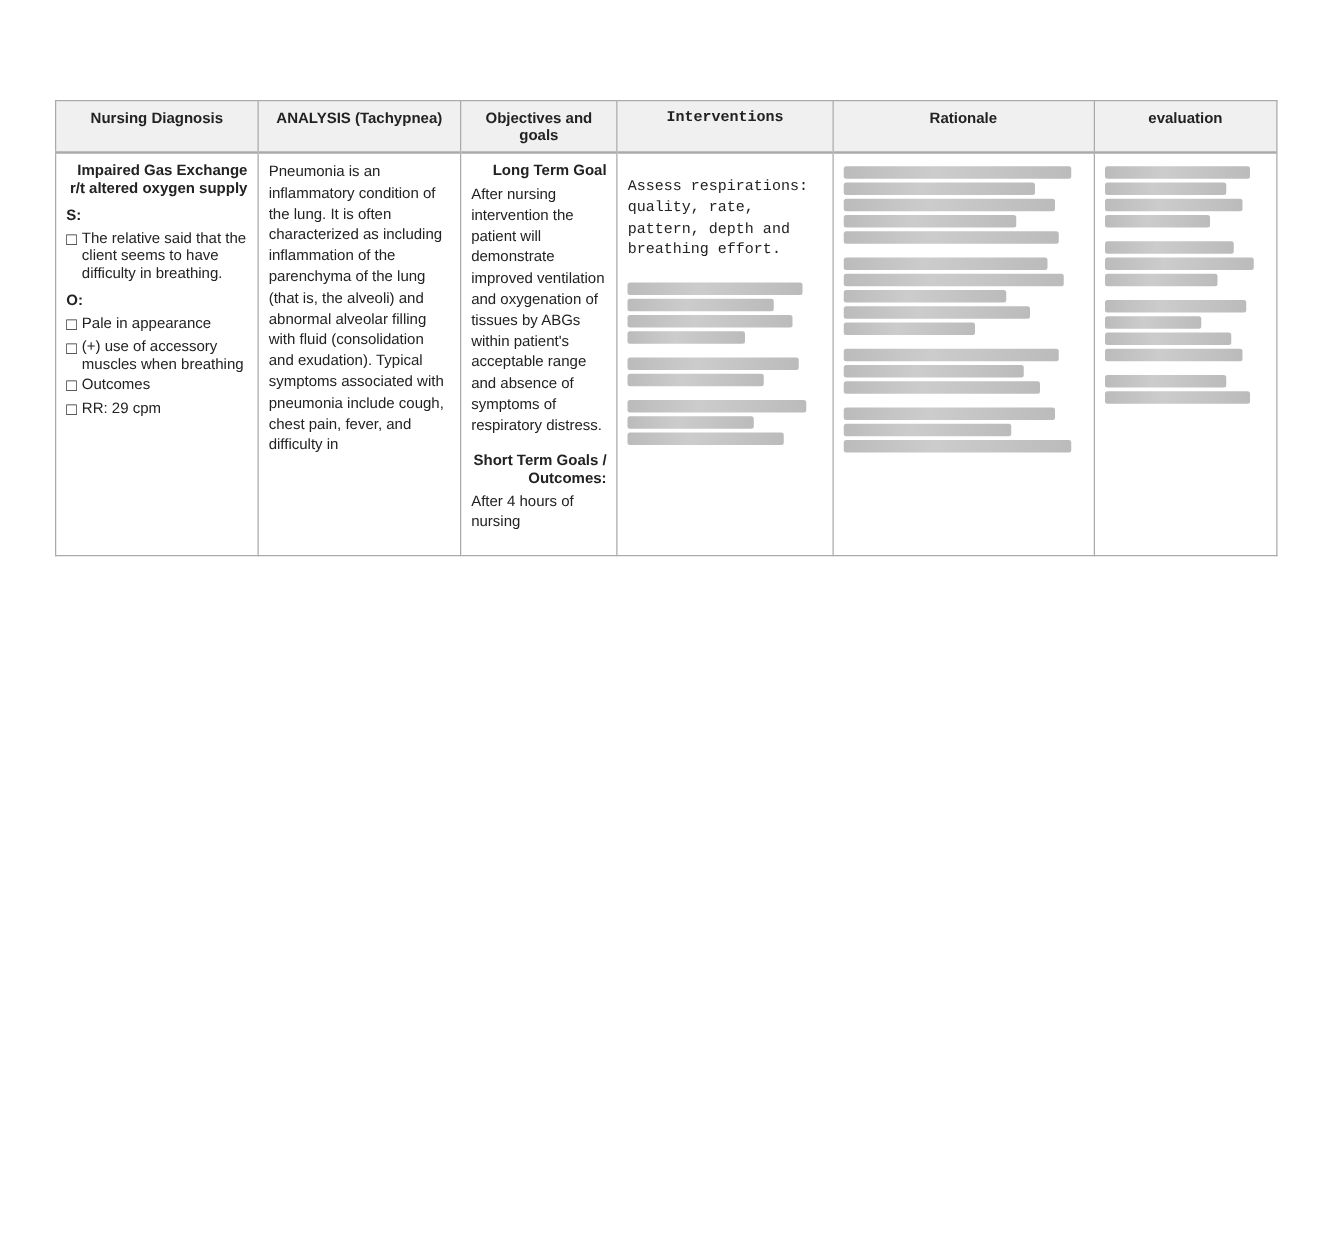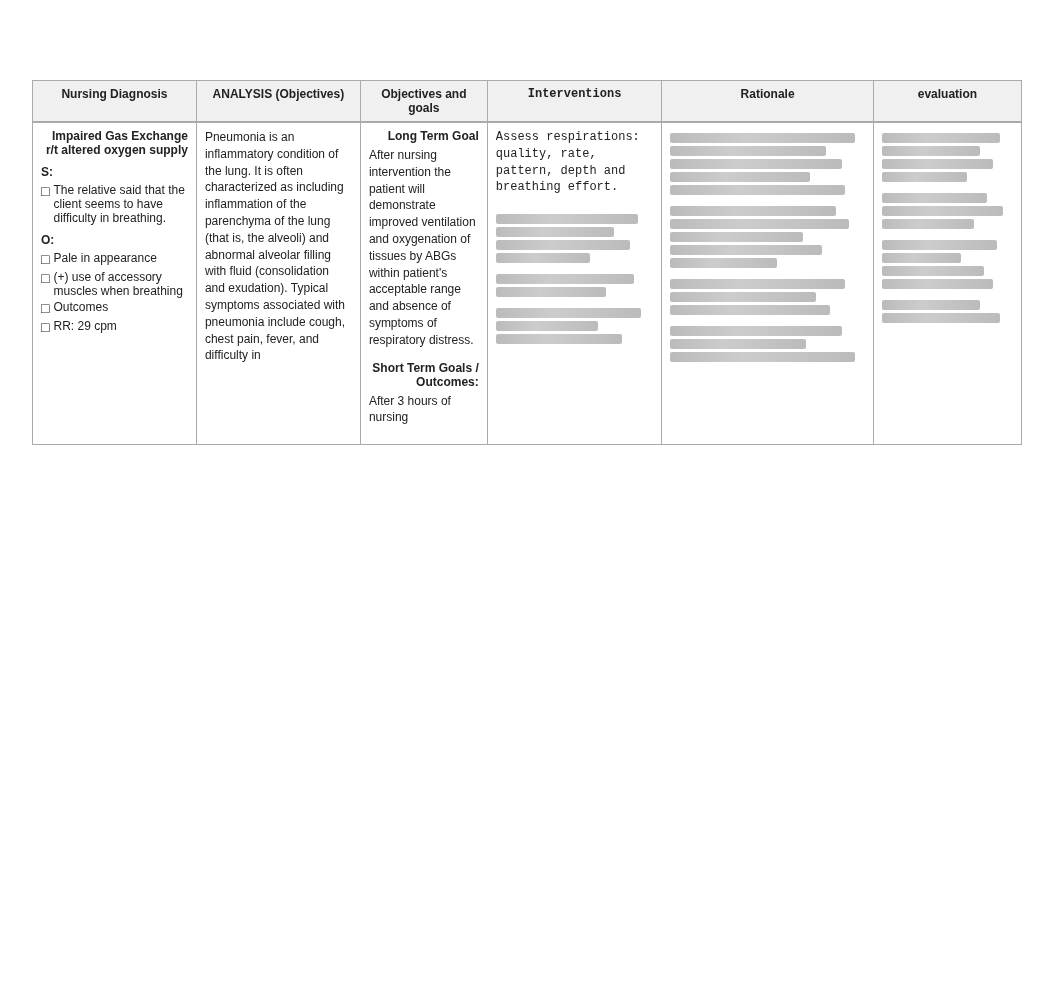--- a/index.html
+++ b/index.html
@@ -9,21 +9,21 @@
     }
     body {
       background: #ffffff;
       font-family: Arial, sans-serif;
       font-size: 12px;
       color: #222;
       width: 1062px;
       min-height: 1001px;
     }
     .page-wrapper {
-      padding: 80px 40px 40px 32px;
+      padding: 80px 40px 40px 44px;
     }
     .nursing-table {
       width: 100%;
       border-collapse: collapse;
       border: 1px solid #aaa;
     }
     .nursing-table th, .nursing-table td {
       border: 1px solid #aaa;
       vertical-align: top;
       padding: 6px 8px;
@@ -84,35 +84,36 @@
       border-radius: 2px;
       margin-bottom: 3px;
     }
     .blurred-section {
       padding: 4px 0;
     }
 
     .interventions-text {
       font-size: 12px;
       line-height: 1.4;
+      margin-top: 12px;
     }
     .analysis-text {
       font-size: 12px;
       line-height: 1.4;
     }
   </style>
 </head>
 <body>
 
 <div class="page-wrapper">
   <table class="nursing-table">
     <thead>
       <tr>
         <th class="col-diagnosis">Nursing Diagnosis</th>
-        <th class="col-analysis">ANALYSIS (Objectives)</th>
+        <th class="col-analysis">ANALYSIS (Tachypnea)</th>
         <th class="col-objectives">Objectives and goals</th>
         <th class="col-interventions">Interventions</th>
         <th class="col-rationale">Rationale</th>
         <th class="col-evaluation">evaluation</th>
       </tr>
     </thead>
     <tbody>
       <tr>
 
         <td class="col-diagnosis">
@@ -145,21 +146,21 @@
           <div class="analysis-text">Pneumonia is an inflammatory condition of the lung. It is often characterized as including inflammation of the parenchyma of the lung (that is, the alveoli) and abnormal alveolar filling with fluid (consolidation and exudation). Typical symptoms associated with pneumonia include cough, chest pain, fever, and difficulty in</div>
         </td>
 
         <td class="col-objectives">
           <div class="goal-section">
             <div class="goal-title">Long Term Goal</div>
             <div class="goal-text">After nursing intervention the patient will demonstrate improved ventilation and oxygenation of tissues by ABGs within patient's acceptable range and absence of symptoms of respiratory distress.</div>
           </div>
           <div class="goal-section">
             <div class="goal-title">Short Term Goals / Outcomes:</div>
-            <div class="goal-text">After 3 hours of nursing</div>
+            <div class="goal-text">After 4 hours of nursing</div>
           </div>
         </td>
 
         <td class="col-interventions">
           <div class="interventions-text">Assess respirations: quality, rate, pattern, depth and breathing effort.</div>
           <br>
           
           <div class="blurred-section">
             <div class="blurred-line" style="width:90%"></div>
             <div class="blurred-line" style="width:75%"></div>

